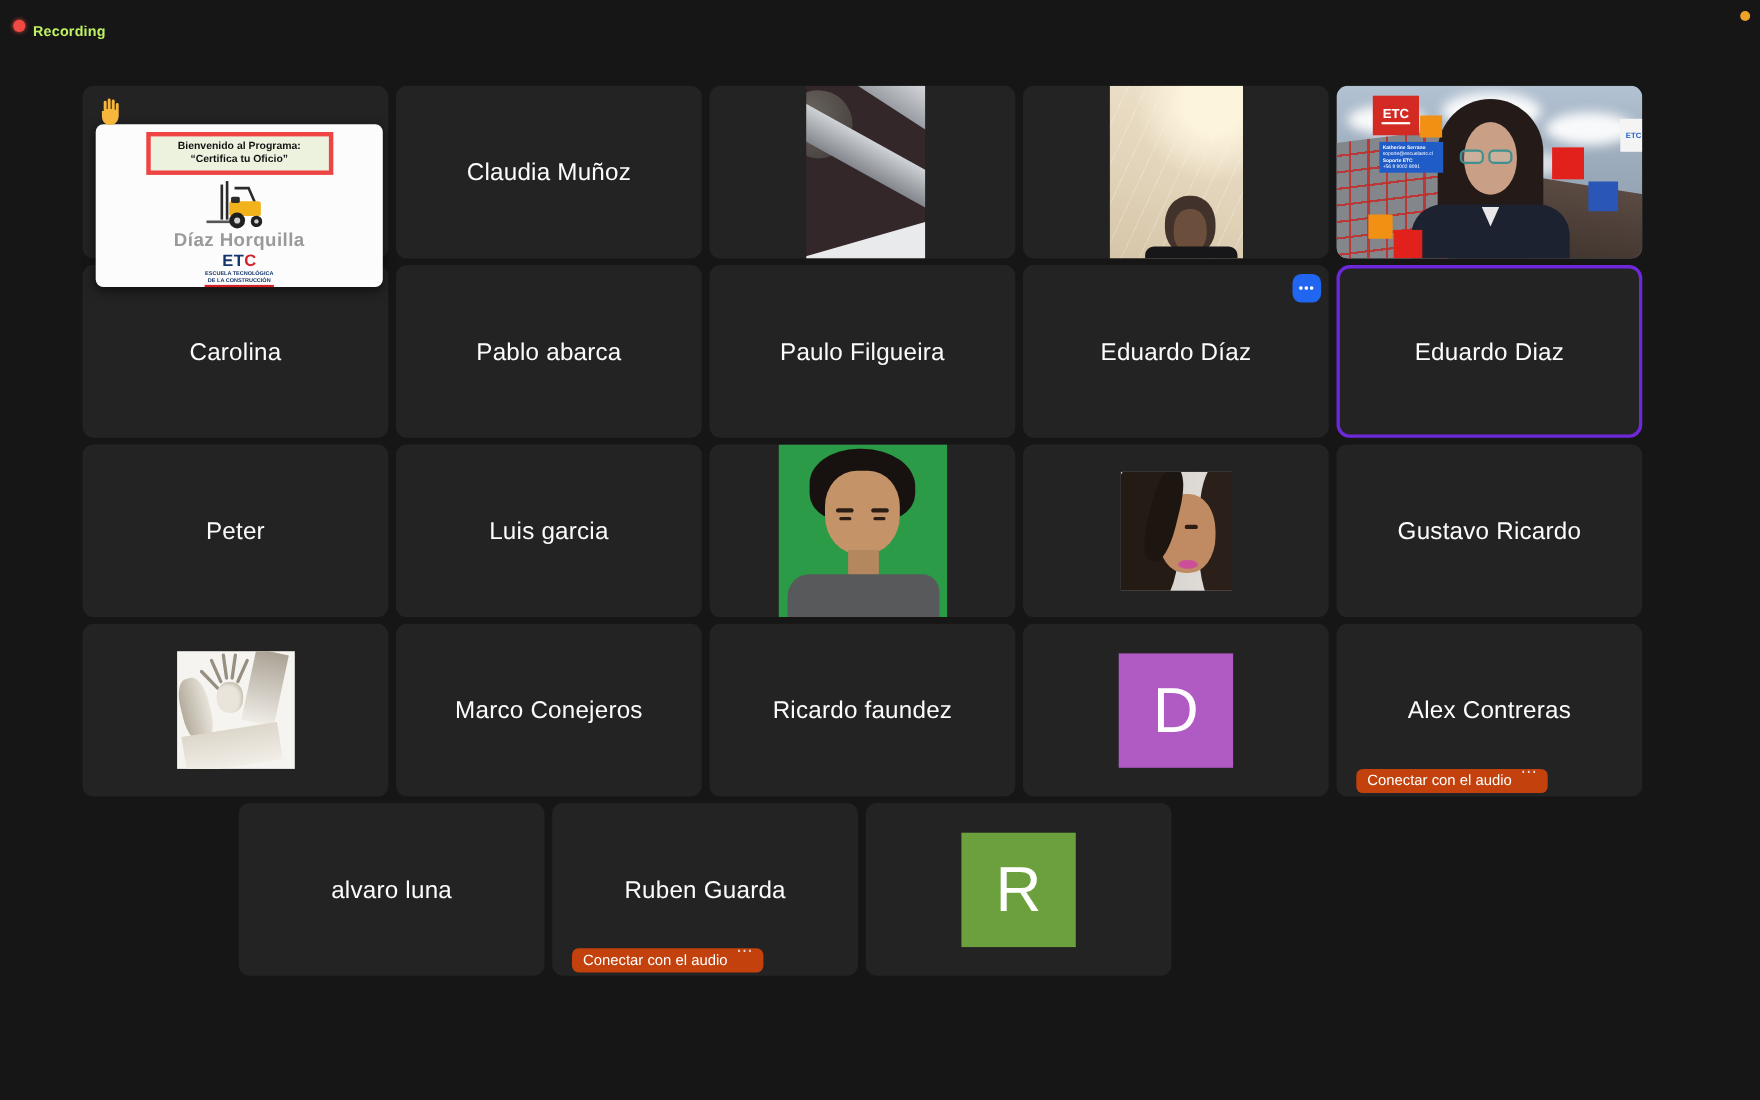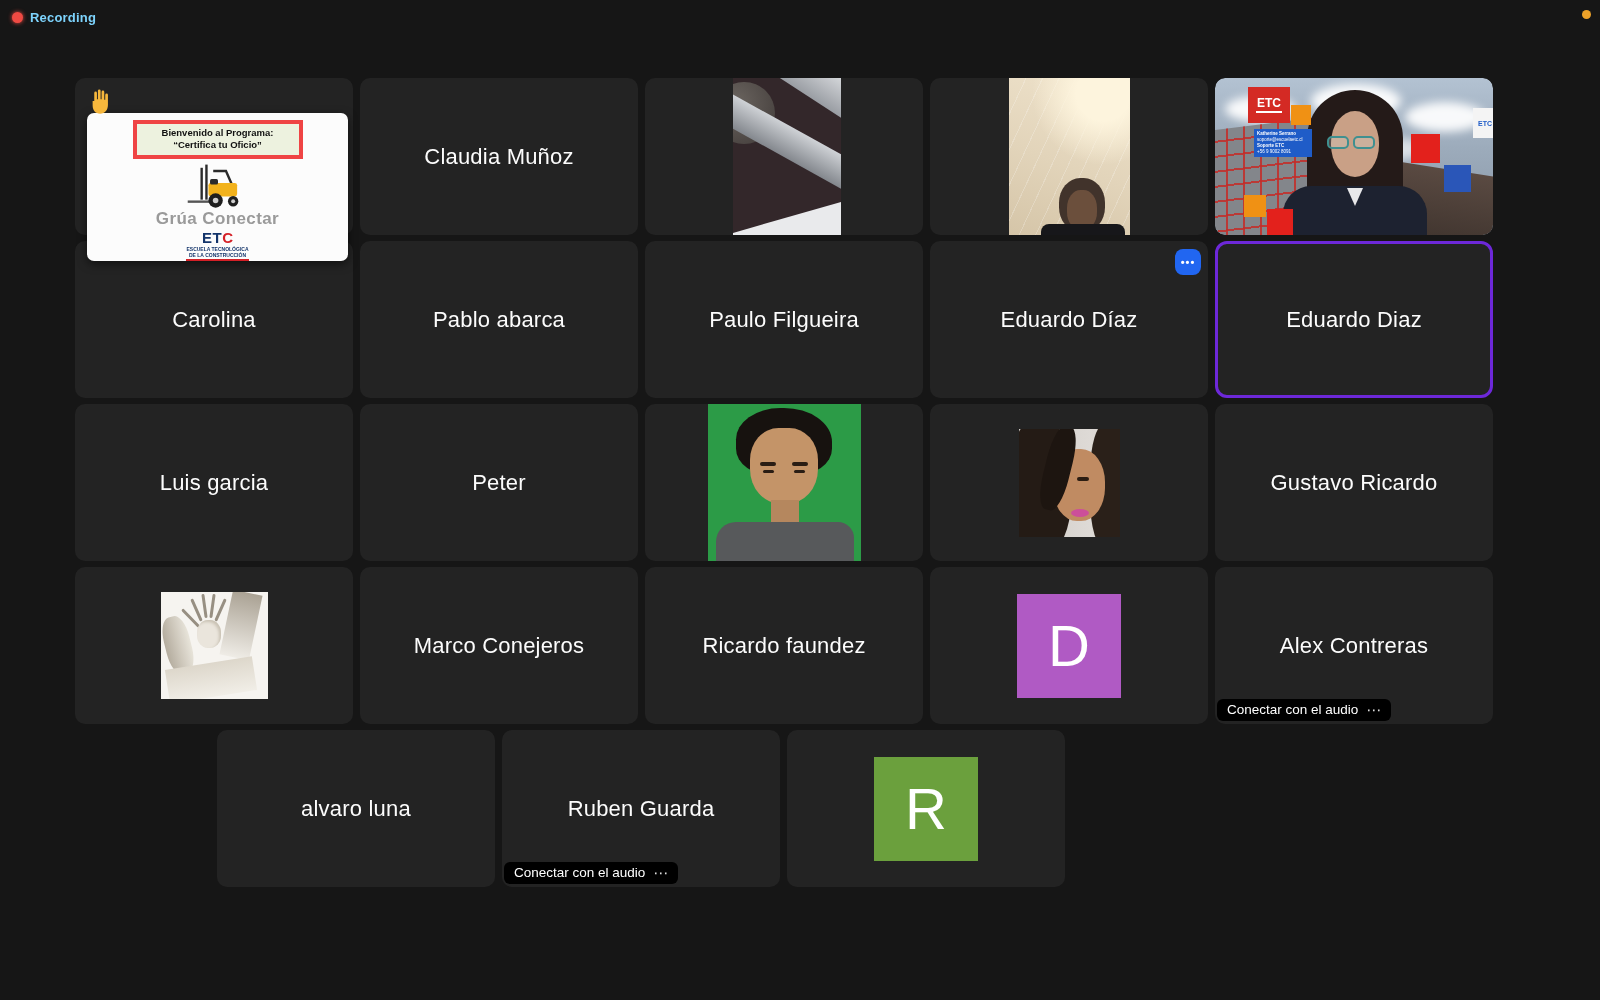--- a/index.html
+++ b/index.html
@@ -3,43 +3,43 @@
 <meta charset="utf-8">
 <style>
   * { margin:0; padding:0; box-sizing:border-box; }
   html,body { width:1600px; height:1000px; background:#161616; overflow:hidden;
               font-family:"Liberation Sans", sans-serif; }
 
   
   .topbar { position:absolute; left:0; top:0; width:1600px; height:36px; }
   .rec-wrap { position:absolute; left:12px; top:10px; display:flex; align-items:center; gap:7px; }
   .rec-dot { width:11px; height:11px; border-radius:50%; background:#ef4a43; box-shadow:0 0 4px #ef4a43; }
-  .rec-label { color:#7dd3fc; font-size:13px; font-weight:bold; letter-spacing:.2px; }
+  .rec-label { color:#bef264; font-size:13px; font-weight:bold; letter-spacing:.2px;margin-top:11px; }
   .corner-dot { position:absolute; right:9px; top:10px; width:9px; height:9px; border-radius:50%; background:#eda229; }
 
   
   .row { position:absolute; display:flex; gap:7px; height:157px; }
   .r1 { left:75px;  top:78px;  }
   .r2 { left:75px;  top:241px; }
   .r3 { left:75px;  top:404px; }
   .r4 { left:75px;  top:567px; }
   .r5 { left:217px; top:730px; }
 
   .tile { width:278px; height:157px; background:#232323; border-radius:10px;
           position:relative; display:flex; align-items:center; justify-content:center; }
   .clip { overflow:hidden; }
   .tile.active { border:3px solid #6d28d9; border-radius:12px; }
   .pname { color:#fcfcfc; font-size:22px; letter-spacing:.2px; white-space:nowrap; }
 
   .more-btn { position:absolute; top:8px; right:7px; width:26px; height:26px; border-radius:8px;
               background:#2166f1; display:flex; align-items:center; justify-content:center; z-index:4; cursor:pointer;}
   .more-btn span { color:#fff; font-size:11px; letter-spacing:1px; font-weight:bold; line-height:1; }
 
-  .audio-badge { position:absolute; left:2px; bottom:3px; background:#000000; border-radius:6px;
-                 padding:3px 10px 4px 10px; display:flex; align-items:center; gap:8px; z-index:4; }
+  .audio-badge { position:absolute; left:18px; bottom:3px; background:#c2410c; border-radius:6px;
+                 padding:3px 10px 4px 10px; display:flex; gap:8px; z-index:4; }
   .audio-badge .ab-txt { color:#fff; font-size:13.5px; }
   .audio-badge .ab-dots { color:#ddd; font-size:15px; line-height:0; }
 
   
   .hand { position:absolute; left:12px; top:10px; width:27px; height:28px; z-index:6; }
   .slide-card { position:absolute; left:12px; top:35px; width:261px; height:148px; background:#fcfcfc;
                 border-radius:7px; z-index:5; box-shadow:0 3px 10px rgba(0,0,0,.55);
                 display:flex; flex-direction:column; align-items:center; padding-top:7px; }
   .slide-header { width:170px; border:4px solid #ef4444; background:#edf2df; text-align:center;
                   padding:3px 2px; font-weight:bold; font-size:9.5px; color:#111; line-height:1.3; }
@@ -183,21 +183,21 @@
         <rect x="24" y="2" width="3" height="44" fill="#2b2b2b"></rect>
         <rect x="2" y="47" width="27" height="3" fill="#555"></rect>
         <path d="M34 10 h16 l7 16" stroke="#2b2b2b" fill="none" stroke-width="3"></path>
         <rect x="28" y="25" width="36" height="17" rx="3" fill="#f2b21c"></rect>
         <rect x="30" y="20" width="10" height="7" rx="2" fill="#2b2b2b"></rect>
         <circle cx="37" cy="47" r="9" fill="#1f1f1f"></circle>
           <circle cx="37" cy="47" r="3.5" fill="#cfcfcf"></circle>
         <circle cx="59" cy="48" r="6.5" fill="#1f1f1f"></circle>
           <circle cx="59" cy="48" r="2.5" fill="#cfcfcf"></circle>
       </svg>
-      <div class="slide-caption">Grúa Conectar</div>
+      <div class="slide-caption">Díaz Horquilla</div>
       <div class="slide-logo">
         <span class="et">ET</span><span class="c">C</span>
         <div class="slide-logo-sub">
           <div>ESCUELA TECNOLÓGICA</div>
           <div>DE LA CONSTRUCCIÓN</div>
         </div>
       </div>
     </div>
   </div>
 
@@ -276,24 +276,24 @@
       <span>•••</span>
     </div>
   </div>
   <div class="tile active">
     <div class="pname">Eduardo Diaz</div>
   </div>
 </div>
 
 <div class="row r3">
   <div class="tile">
+    <div class="pname">Peter</div>
+  </div>
+  <div class="tile">
     <div class="pname">Luis garcia</div>
-  </div>
-  <div class="tile">
-    <div class="pname">Peter</div>
   </div>
   <div class="tile clip">
     <div class="strip v-green">
       <div class="g-hair"></div>
       <div class="g-face"></div>
       <div class="g-brow" style="left:52px;"></div>
         <div class="g-brow" style="left:84px;"></div>
       <div class="g-eye" style="left:55px;"></div>
         <div class="g-eye" style="left:86px;"></div>
       <div class="g-neck"></div>

